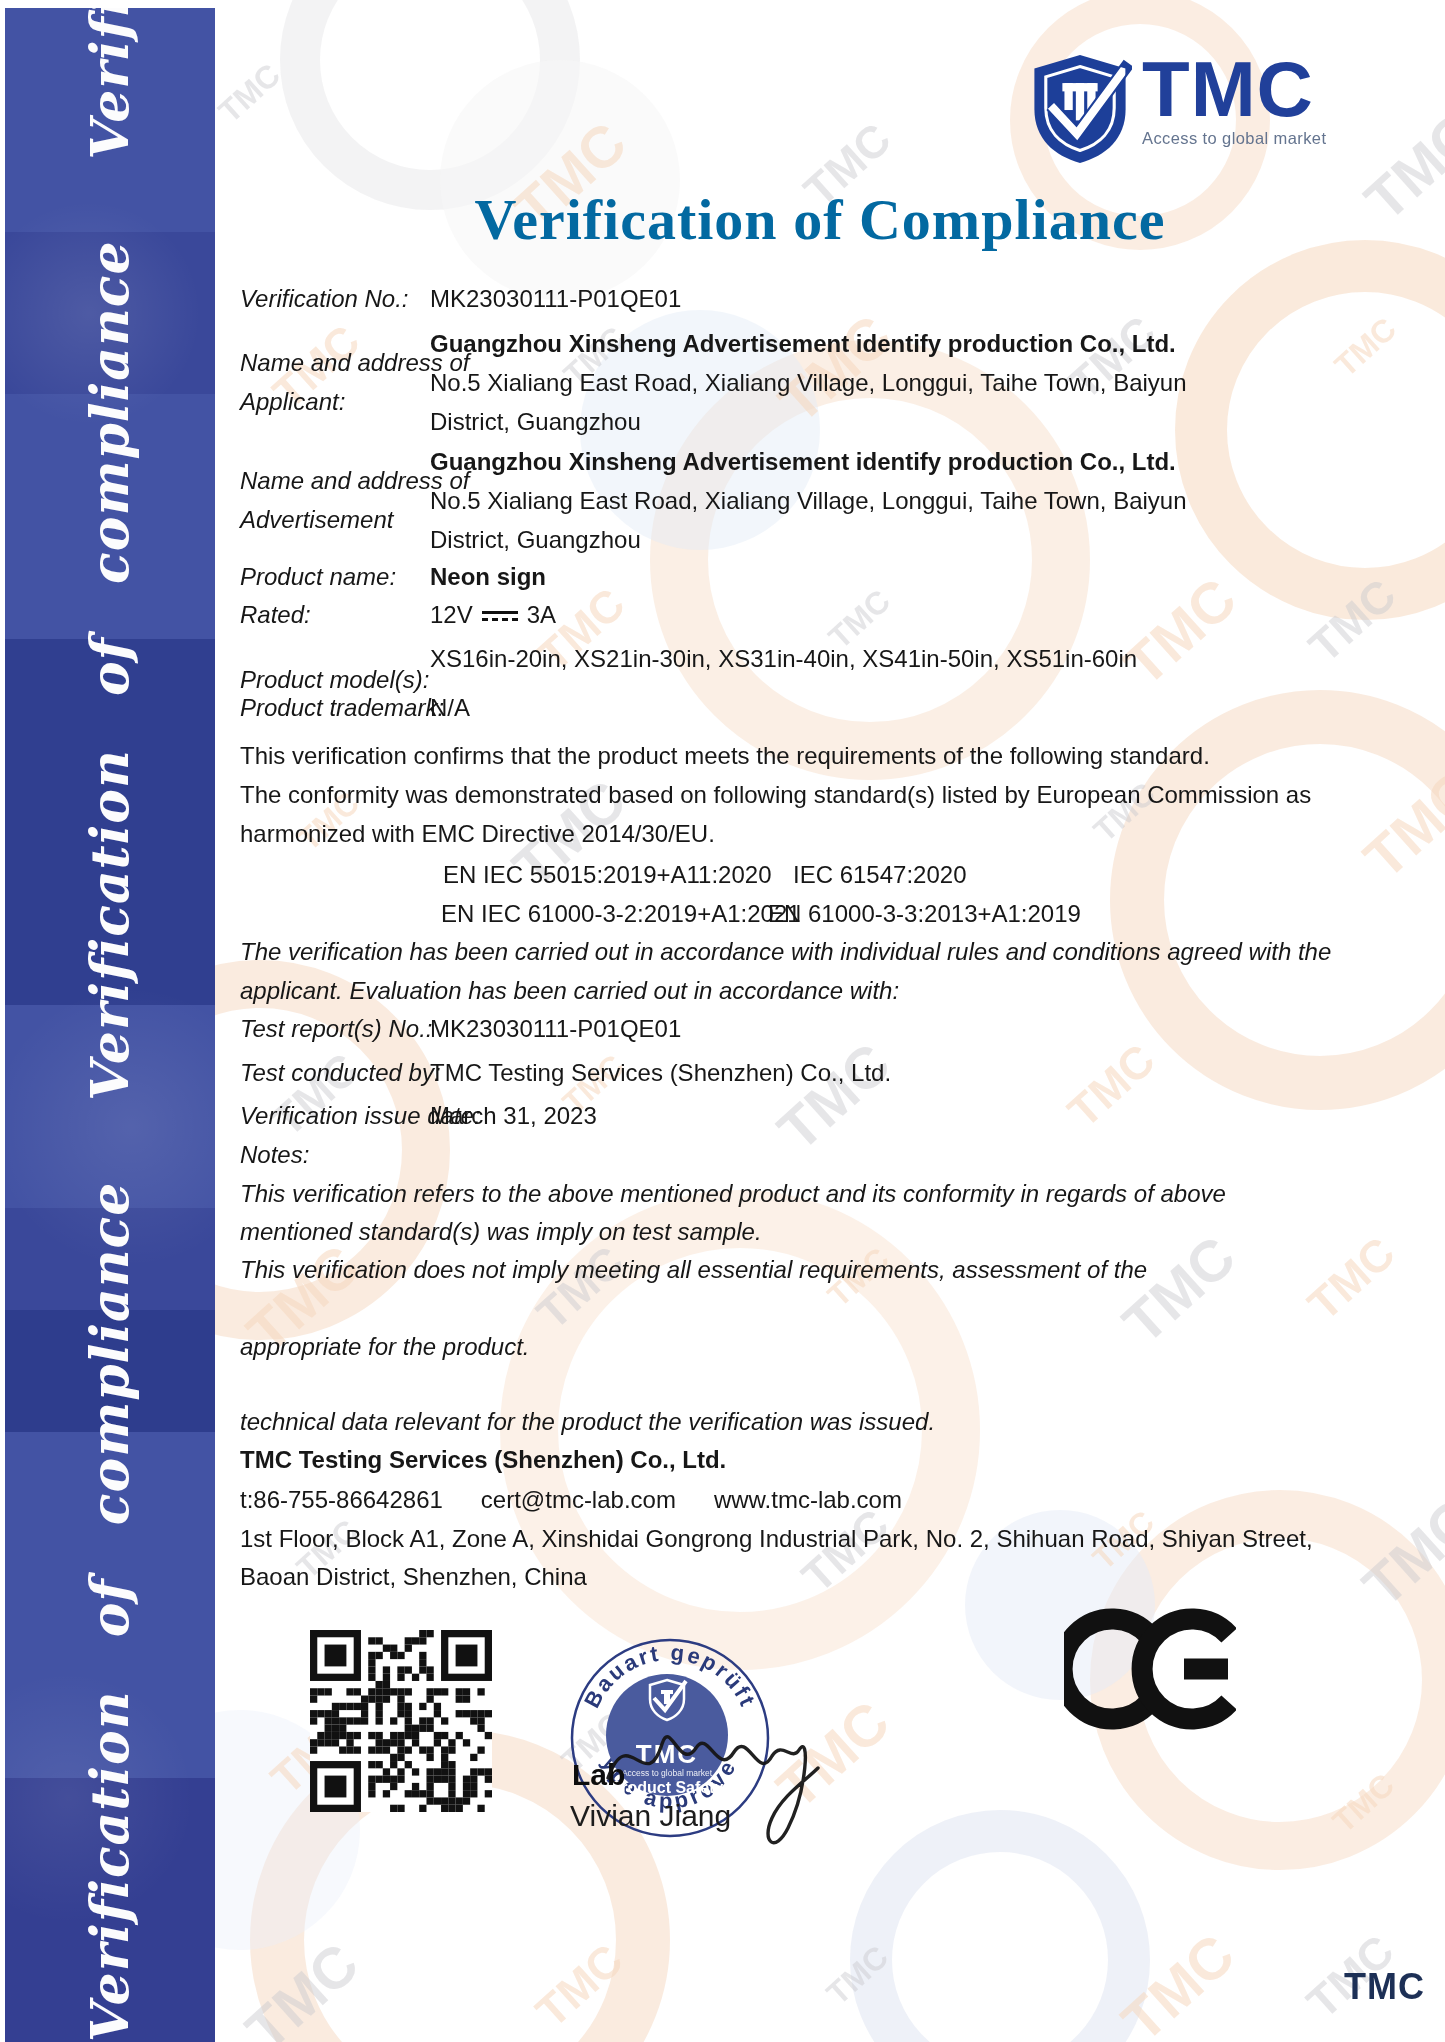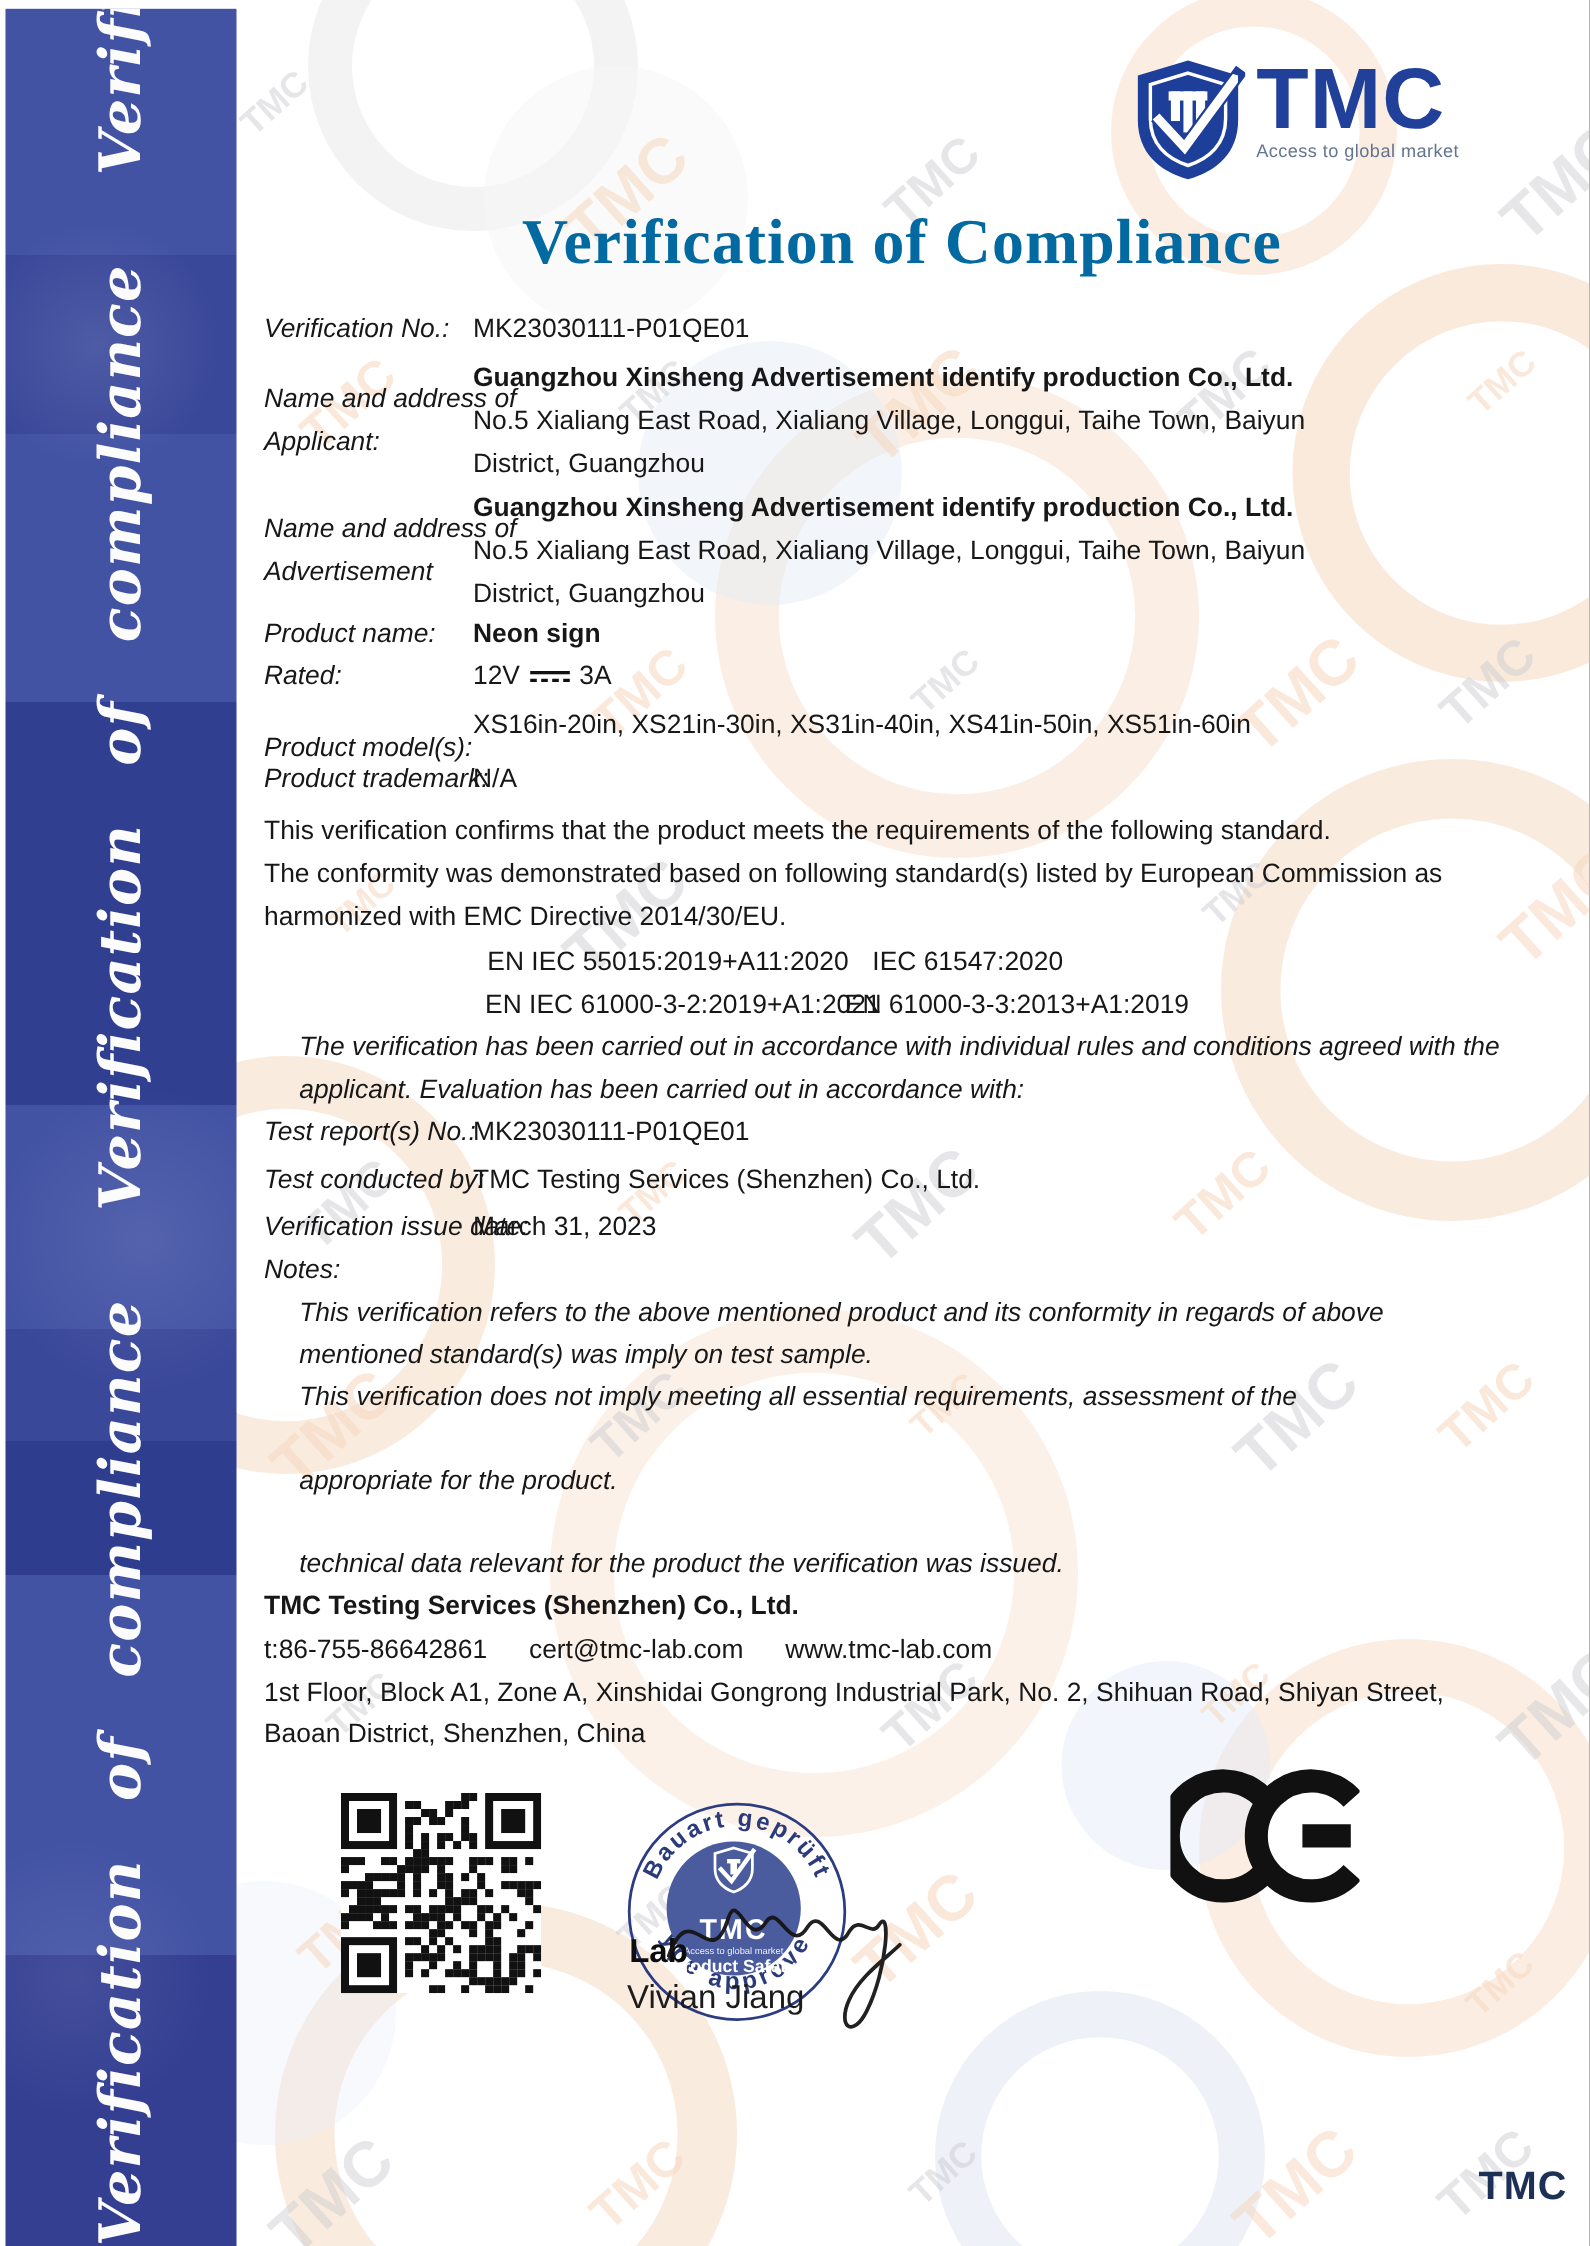--- a/index.html
+++ b/index.html
@@ -37,21 +37,21 @@
 
   
   .content{position:absolute;inset:0;z-index:3;}
   .abs{position:absolute;}
   .title{left:240px;width:1160px;text-align:center;top:186px;
          font-family:"Liberation Serif",serif;font-weight:bold;font-size:58px;
          color:#0369a1;letter-spacing:1px;}
   .lbl{left:240px;font-style:italic;font-size:24px;}
   .val{left:430px;font-size:24px;}
   .line{left:240px;font-size:24px;}
-  .it{font-style:italic;margin-left:32px;}
+  .it{font-style:italic;}
   .b{font-weight:bold;}
 
   
   .logo{left:1028px;top:52px;display:flex;align-items:flex-start;}
   .logo-txt{margin-left:10px;}
   .logo-brand{font-weight:bold;font-size:78px;line-height:0.95;color:#21409a;letter-spacing:1px;}
   .logo-tag{font-size:16.5px;color:#64748f;margin-top:3px;letter-spacing:0.4px;}
 
   
   .dc{display:inline-block;width:36px;height:15px;position:relative;margin:0 9px;vertical-align:-1px;}

